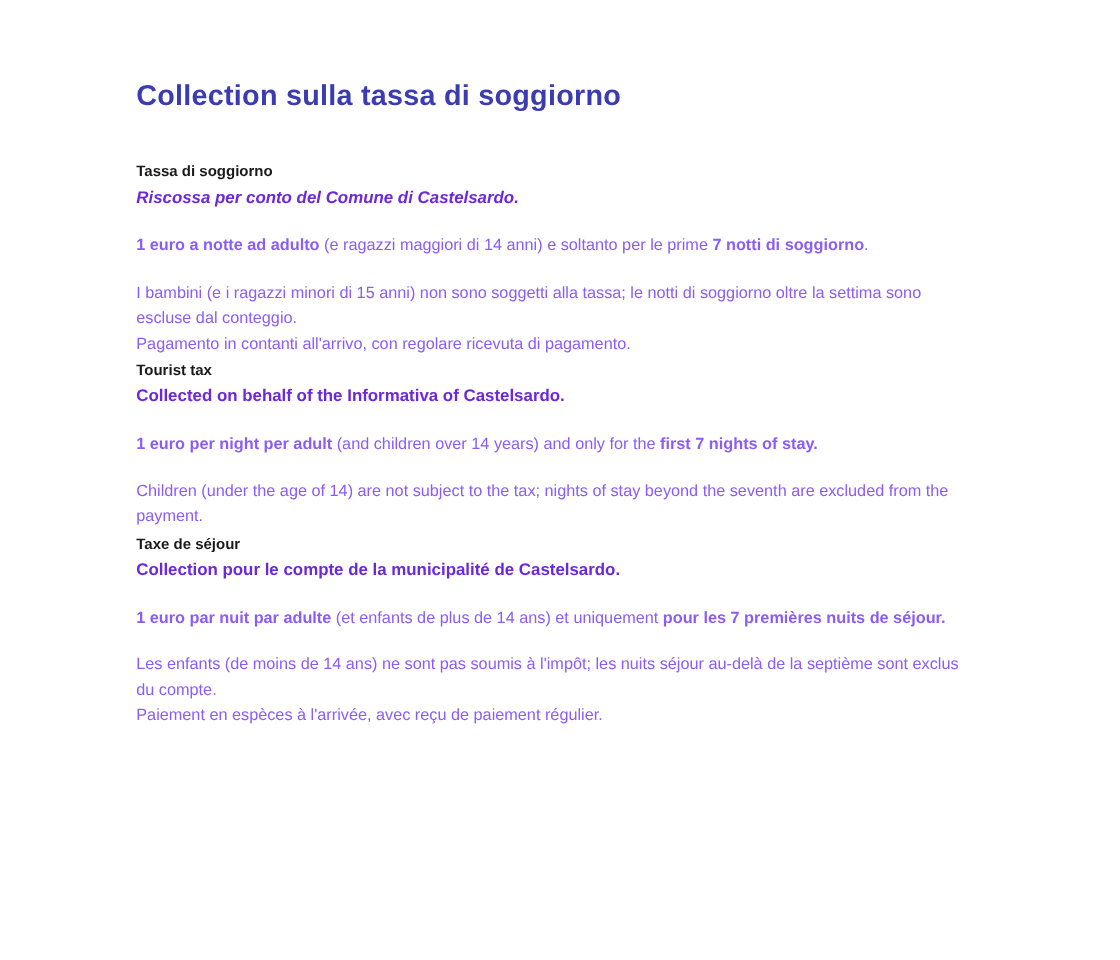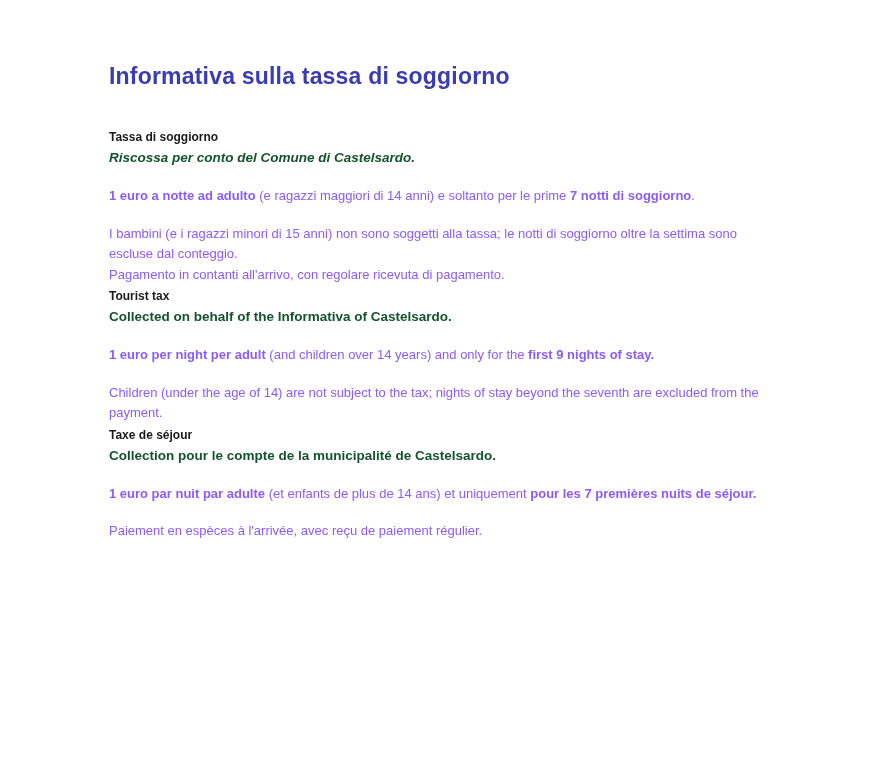--- a/index.html
+++ b/index.html
@@ -34,65 +34,66 @@
     font-size: 12px;
     line-height: 22px;
     font-weight: bold;
     color: #1a1a1a;
     margin: 0;
   }
   .section-subtitle {
     font-size: 13.5px;
     line-height: 20px;
     font-weight: bold;
-    color: #14532d;
+    color: #6d28d9;
     margin: 0;
   }
   .section-subtitle.italic { font-style: italic; }
   p.lead, p.body-par {
     font-size: 13px;
     line-height: 20.5px;
     margin: 0;
     color: #8b5cf6;
   }
   p.lead { margin-top: 18px; }
   p.body-par { margin-top: 17px; }
   strong { font-weight: bold; }
   .body-line { display: block; }
 </style>
 </head>
 <body>
 
 <div class="page">
   <div class="content">
 
-    <h1 class="doc-title" style="color: rgb(59, 59, 178);">Informativa sulla tassa di soggiorno</h1>
+    <h1 class="doc-title" style="color: rgb(59, 59, 178);">Collection sulla tassa di soggiorno</h1>
 
     <div class="section">
       <h2 class="section-heading">Tassa di soggiorno</h2>
       <div class="section-subtitle italic">Riscossa per conto del Comune di Castelsardo.</div>
       <p class="lead"><strong>1 euro a notte ad adulto</strong><span> (e ragazzi maggiori di 14 anni) e soltanto per le prime </span><strong>7 notti di soggiorno</strong><span>.</span></p>
       <p class="body-par">
         <span class="body-line">I bambini (e i ragazzi minori di 15 anni) non sono soggetti alla tassa; le notti di soggiorno oltre la settima sono escluse dal conteggio.</span>
         <span class="body-line">Pagamento in contanti all'arrivo, con regolare ricevuta di pagamento.</span>
       </p>
     </div>
 
     <div class="section">
       <h2 class="section-heading">Tourist tax</h2>
       <div class="section-subtitle">Collected on behalf of the Informativa of Castelsardo.</div>
-      <p class="lead"><strong>1 euro per night per adult</strong><span> (and children over 14 years) and only for the </span><strong>first 9 nights of stay.</strong></p>
+      <p class="lead"><strong>1 euro per night per adult</strong><span> (and children over 14 years) and only for the </span><strong>first 7 nights of stay.</strong></p>
       <p class="body-par">
         <span class="body-line">Children (under the age of 14) are not subject to the tax; nights of stay beyond the seventh are excluded from the payment.</span>
       </p>
     </div>
 
     <div class="section">
       <h2 class="section-heading">Taxe de séjour</h2>
       <div class="section-subtitle">Collection pour le compte de la municipalité de Castelsardo.</div>
       <p class="lead"><strong>1 euro par nuit par adulte</strong><span> (et enfants de plus de 14 ans) et uniquement </span><strong>pour les 7 premières nuits de séjour.</strong></p>
       <p class="body-par">
+        <span class="body-line">Les enfants (de moins de 14 ans) ne sont pas soumis à l'impôt; les nuits séjour au-delà de la septième sont exclus du compte.</span>
         <span class="body-line">Paiement en espèces à l'arrivée, avec reçu de paiement régulier.</span>
       </p>
     </div>
 
   </div>
 </div>
 
 </body></html>

